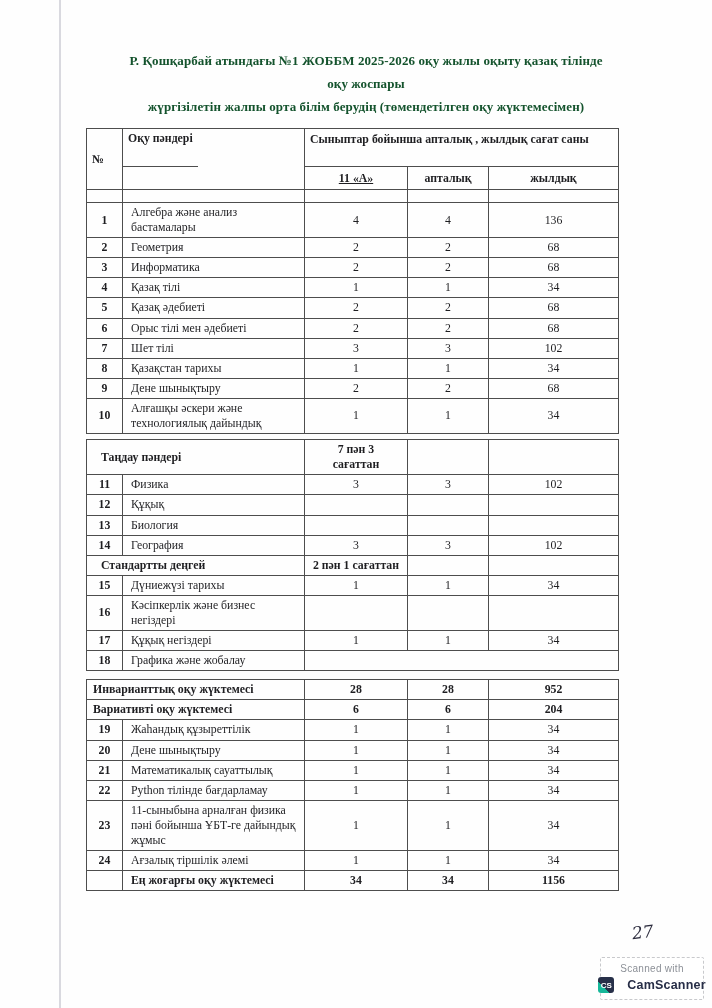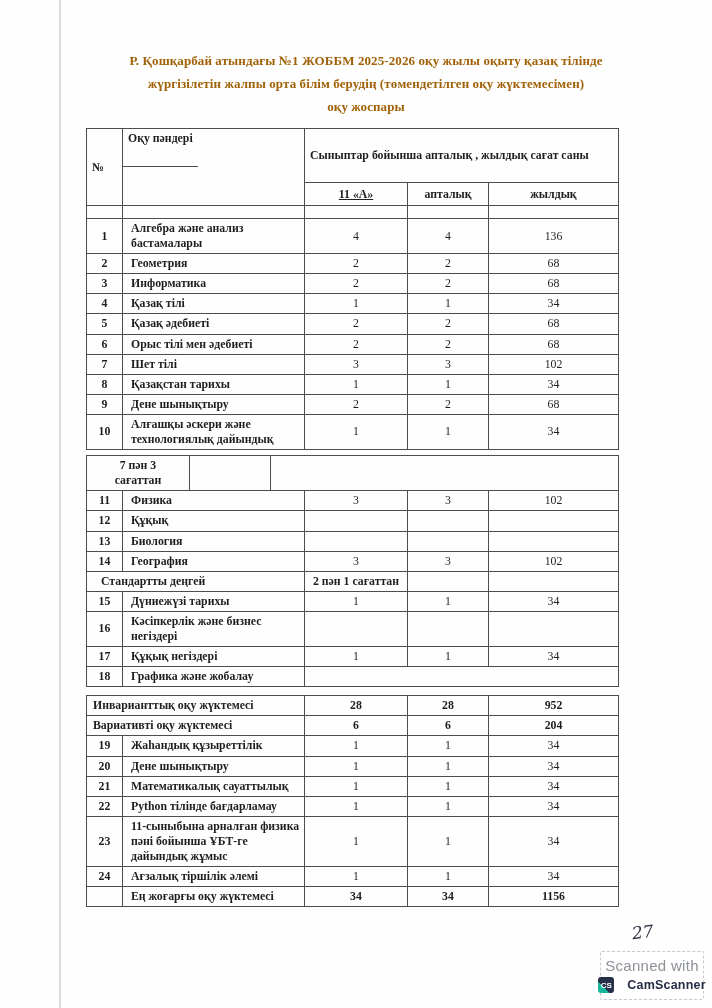--- a/index.html
+++ b/index.html
@@ -12,55 +12,55 @@
     position:relative;width:712px;height:1008px;
     background:#fefefe;overflow:hidden;color:#1d1d20;
   }
   .scan-line{
     position:absolute;left:59px;top:0;width:2px;height:100%;
     background:#d9d9df;
   }
   .title{
     position:absolute;top:50px;left:70px;right:50px;
     text-align:center;font-weight:bold;font-size:13px;line-height:1.75;
-    color:#a16207;letter-spacing:.1px;
+    color:#14532d;letter-spacing:.1px;
   }
   
   .tablewrap{
     position:absolute;left:86px;top:128px;width:533px;
     font-size:11.8px;color:#1e1e21;
   }
   .thead{display:flex;border:1px solid #4d4d4d;box-sizing:border-box;font-weight:bold;}
   .thead .hc{box-sizing:border-box;display:flex;padding:2px 5px;}
   .hnum{width:36px;border-right:1px solid #4d4d4d;align-items:center;justify-content:flex-start;padding-left:6px;}
   .hmid{width:182px;border-right:1px solid #4d4d4d;display:flex;flex-direction:row;box-sizing:border-box;}
   .hsubj{height:38px;border-bottom:1px solid #4d4d4d;align-items:flex-start;}
   .hcomp{height:22px;align-items:center;justify-content:center;}
   .hright{flex:1;display:flex;flex-direction:column;box-sizing:border-box;}
-  .hspan{height:38px;border-bottom:1px solid #4d4d4d;align-items:flex-start;line-height:1.45;margin-top:16px;}
+  .hspan{height:38px;border-bottom:1px solid #4d4d4d;align-items:flex-start;line-height:1.45;}
   .hrow{display:flex;height:22px;}
   .hcls{width:103px;border-right:1px solid #4d4d4d;align-items:center;justify-content:center;text-decoration:underline;}
   .hwk{width:81px;border-right:1px solid #4d4d4d;align-items:center;justify-content:center;}
   .hyr{flex:1;align-items:center;justify-content:center;}
 
   .trow{
     display:flex;box-sizing:border-box;min-height:18px;
     border-left:1px solid #4d4d4d;border-right:1px solid #4d4d4d;
     border-bottom:1px solid #4d4d4d;background:#fefefe;
   }
   .trow.topb{border-top:1px solid #4d4d4d;}
   .tgap{background:transparent;}
   .cell{
     box-sizing:border-box;display:flex;align-items:center;
     padding:2px 4px;line-height:1.28;
   }
   .cell{border-right:1px solid #4d4d4d;}
   .cell:last-child{border-right:none;}
   .c0{width:36px;justify-content:center;font-weight:bold;}
-  .c1{width:182px;justify-content:flex-start;padding-left:8px;font-weight:bold;}
+  .c1{width:182px;justify-content:flex-start;padding-left:8px;}
   .c2{width:103px;justify-content:center;text-align:center;}
   .c3{width:81px;justify-content:center;text-align:center;}
   .c4{flex:1;justify-content:center;text-align:center;}
   .cm{flex:1;}
   .cL{width:218px;justify-content:flex-start;padding-left:14px;}
   .gl{padding-left:6px;}
   .b{font-weight:bold;}
   .val{white-space:pre-line;}
 
   
@@ -68,41 +68,41 @@
     position:absolute;right:58px;top:922px;
     font-size:17px;font-style:italic;color:#2c2c3e;
     transform:rotate(-7deg);font-family:"DejaVu Serif",serif;
   }
   .badge{
     position:absolute;right:8px;bottom:8px;width:104px;
     border:1px dashed #c8c9cc;background:#ffffff;border-radius:2px;
     padding:5px 4px 6px 4px;text-align:center;box-sizing:border-box;
     font-family:"Liberation Sans","DejaVu Sans",sans-serif;
   }
-  .scanned{font-size:15px;color:#8c9097;letter-spacing:.3px;margin-bottom:3px;}
+  .scanned{font-size:10px;color:#8c9097;letter-spacing:.3px;margin-bottom:3px;}
   .brandrow{display:flex;align-items:center;justify-content:center;gap:13px;}
   .cs-logo{
     width:16px;height:16px;border-radius:3px;flex:0 0 auto;
     background:linear-gradient(45deg,#17b89a 36%,#273049 36%);
     color:#ffffff;font-size:8px;font-weight:bold;
     display:flex;align-items:center;justify-content:center;
   }
   .brand{font-size:12.5px;font-weight:bold;color:#272e47;letter-spacing:.2px;}
 </style>
 </head>
 <body>
 
 <div class="page">
 
   <div class="scan-line"></div>
 
   <div class="title">
     <div>Р. Қошқарбай атындағы №1 ЖОББМ 2025-2026 оқу жылы оқыту қазақ тілінде</div>
+    <div>оқу жоспары</div>
     <div>жүргізілетін жалпы орта білім берудің  (төмендетілген оқу жүктемесімен)</div>
-    <div>оқу жоспары</div>
   </div>
 
   <div class="tablewrap">
     <div class="thead">
       <div class="hc hnum">№</div>
       <div class="hmid">
         <div class="hc hsubj">Оқу пәндері</div>
       </div>
       <div class="hright">
         <div class="hc hspan">Сыныптар бойынша апталық , жылдық сағат саны</div>
@@ -186,20 +186,21 @@
         </div>
         <div class="trow">
           <div class="cell c0 num">10</div>
           <div class="cell c1 name">Алғашқы әскери және технологиялық дайындық</div>
           <div class="cell c2 val">1</div>
           <div class="cell c3 val">1</div>
           <div class="cell c4 val">34</div>
         </div>
         <div class="tgap" style="height: 5px;"></div>
         <div class="trow topb">
+          <div class="cell cL b">Таңдау пәндері</div>
           <div class="cell c2 val b">7 пән 3
 сағаттан</div>
           <div class="cell c3 val"></div>
           <div class="cell c4 val"></div>
         </div>
         <div class="trow">
           <div class="cell c0 num">11</div>
           <div class="cell c1 name">Физика</div>
           <div class="cell c2 val">3</div>
           <div class="cell c3 val">3</div>

